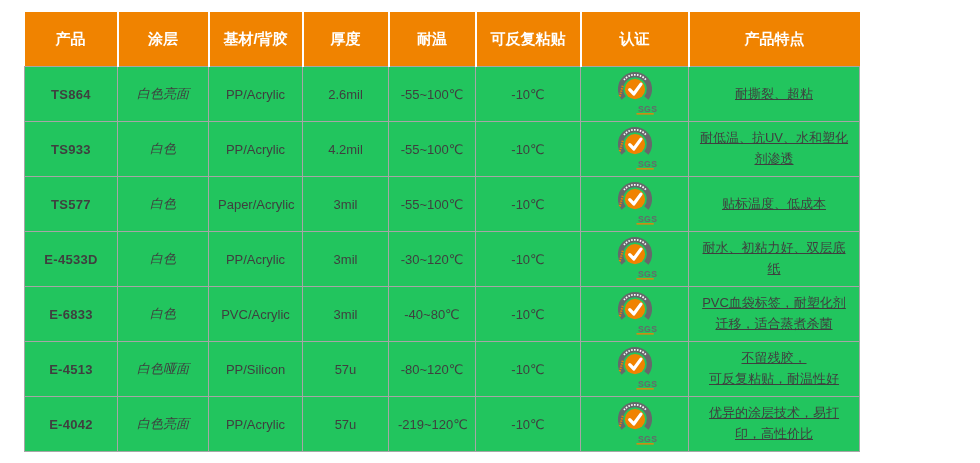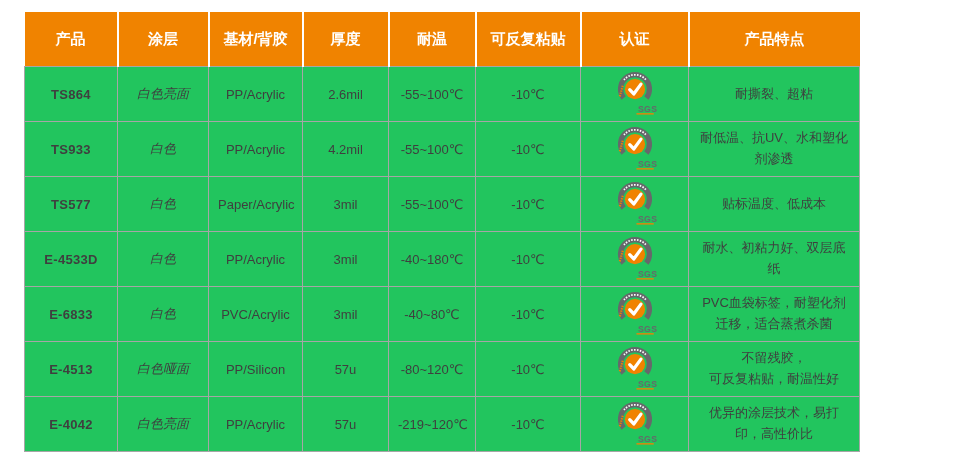--- a/index.html
+++ b/index.html
@@ -37,21 +37,21 @@
     color: var(--body-text, #3f3f3f);
     background: #22c55e;
     font-size: 13px;
     padding: 0 9px;
   }
   .c-product   { font-weight: bold; font-size: 15px; color: var(--product-text, #262626); letter-spacing: 0.3px; }
   .c-coating   { font-size: 12px; font-style: italic; }
   .c-substrate { font-size: 13.5px; }
   .c-thickness { font-size: 14px; }
   .c-temp, .c-labeltemp { font-size: 13px; }
-  .c-features  { font-size: 12px; white-space: pre-line; line-height: 1.6; }
+  .c-features  { font-size: 12px; white-space: pre-line; line-height: 1.6; text-decoration: underline; }
 
   .sgs-wrap { display: inline-block; width: 52px; height: 46px; line-height: 0; }
   .sgs-wrap svg { display: block; margin: 0 auto; }
 </style>
 </head>
 <body>
 
 <div class="page">
   <table class="spec-table">
     <colgroup>
@@ -159,21 +159,21 @@
       </span>
     </td>
     <td class="c-features">贴标温度、低成本</td>
   </tr>
 
   <tr>
     <td class="c-product">E-4533D</td>
     <td class="c-coating">白色</td>
     <td class="c-substrate">PP/Acrylic</td>
     <td class="c-thickness">3mil</td>
-    <td class="c-temp">-40~180℃</td>
+    <td class="c-temp">-30~120℃</td>
     <td class="c-labeltemp">-10℃</td>
     <td class="c-cert">
       <span class="sgs-wrap">
         <svg width="50" height="46" viewBox="0 0 52 46" aria-hidden="true">
 
           <path d="M 14.2 28.2 A 15 15 0 1 1 37.8 28.2" fill="none" stroke="#66686b" stroke-width="5.5"></path>
 
           <path d="M 14.5 9.4 A 15 15 0 0 1 37.5 9.4" fill="none" stroke="#ffffff" stroke-width="1.8" stroke-dasharray="1.6 1.4"></path>
 
           <path d="M 10.2 26.5 L 13.2 15.5" fill="none" stroke="#f08300" stroke-width="2.2" stroke-dasharray="1.4 1.1"></path>

